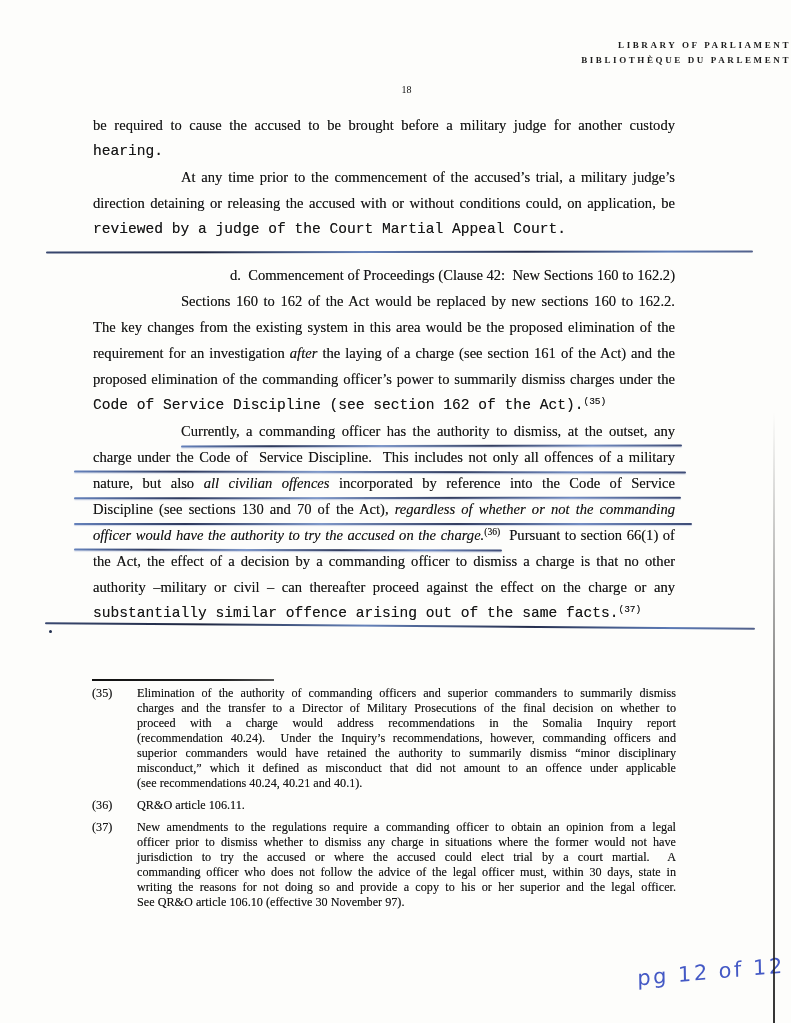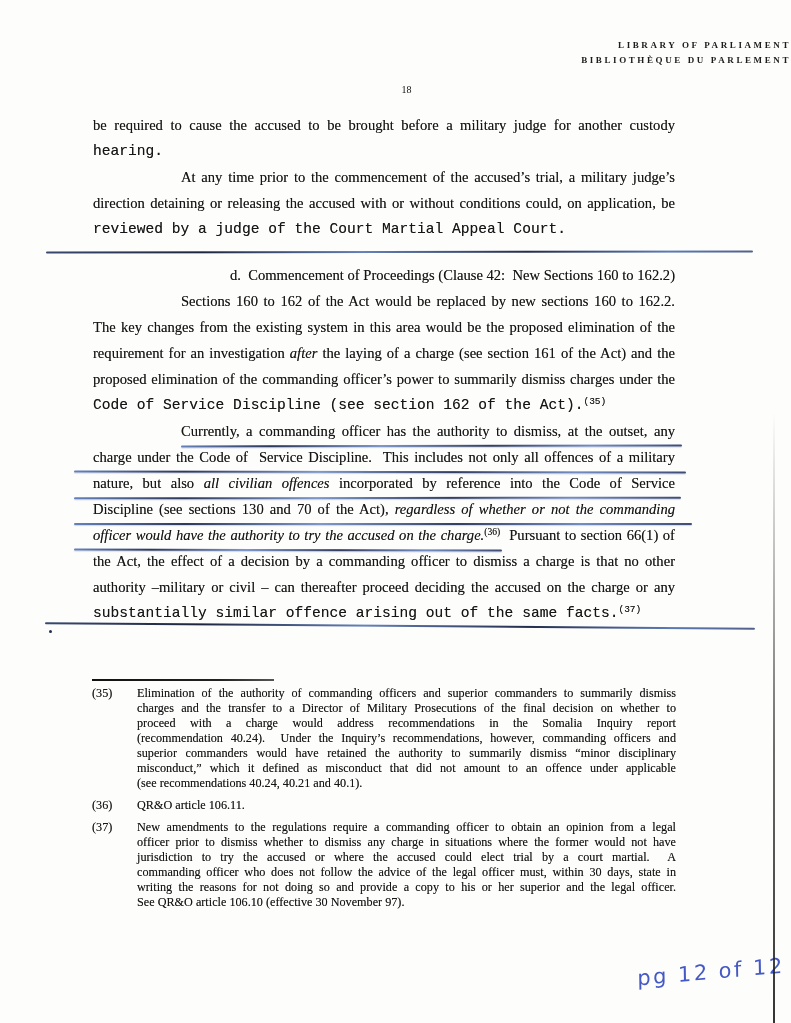--- a/index.html
+++ b/index.html
@@ -134,21 +134,21 @@
         <div class="line"><span>proposed elimination of the commanding officer’s power to summarily dismiss charges under the</span></div>
         <div class="line noj"><span>Code of Service Discipline (see section 162 of the Act).</span><span class="sup">(35)</span></div>
       </div>
       <div class="para indent">
         <div class="line"><span>Currently, a commanding officer has the authority to dismiss, at the outset, any</span></div>
         <div class="line"><span>charge under the Code of&nbsp; Service Discipline.&nbsp; This includes not only all offences of a military</span></div>
         <div class="line"><span>nature, but also </span><span class="it">all civilian offences</span><span> incorporated by reference into the Code of Service</span></div>
         <div class="line"><span>Discipline (see sections 130 and 70 of the Act), </span><span class="it">regardless of whether or not the commanding</span></div>
         <div class="line"><span class="it">officer would have the authority to try the accused on the charge.</span><span class="sup">(36)</span><span>&nbsp; Pursuant to section 66(1) of</span></div>
         <div class="line"><span>the Act, the effect of a decision by a commanding officer to dismiss a charge is that no other</span></div>
-        <div class="line"><span>authority –military or civil – can thereafter proceed deciding the accused on the charge or any</span></div>
+        <div class="line"><span>authority –military or civil – can thereafter proceed against the effect on the charge or any</span></div>
         <div class="line noj"><span>substantially similar offence arising out of the same facts.</span><span class="sup">(37)</span></div>
       </div>
     </div>
 
   <div class="pen-rule pen-rule-top"></div>
   <div class="pen-rule pen-rule-bottom"></div>
   <div class="pen-dot"></div>
 
   <div class="ink-underline u1"></div>
   <div class="ink-underline u2"></div>

